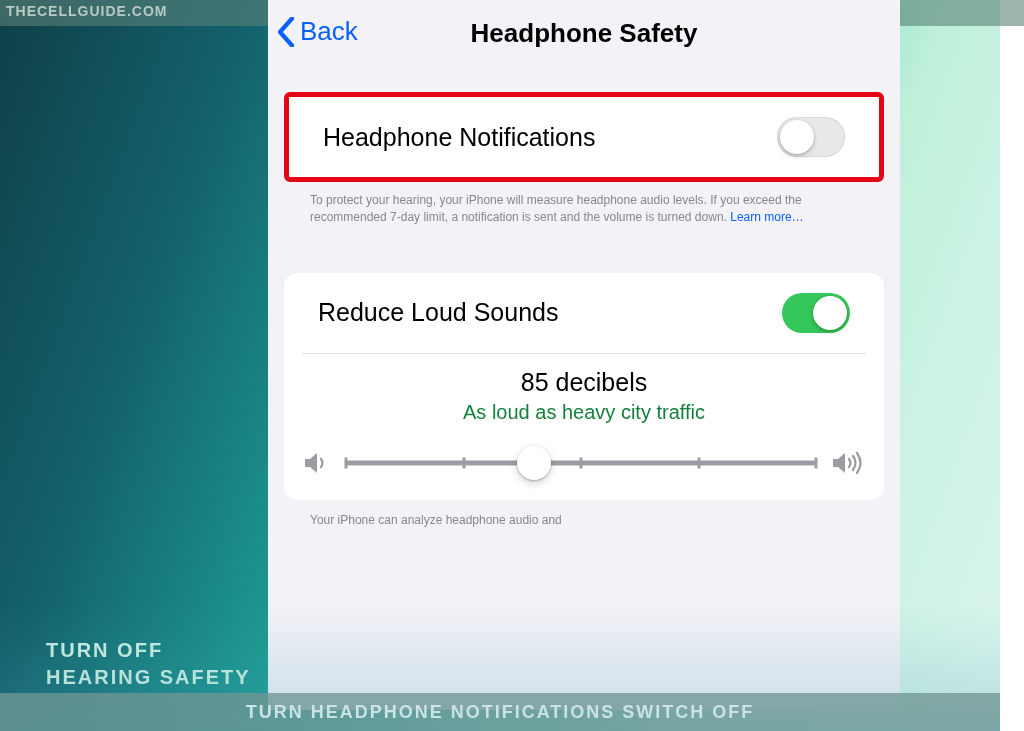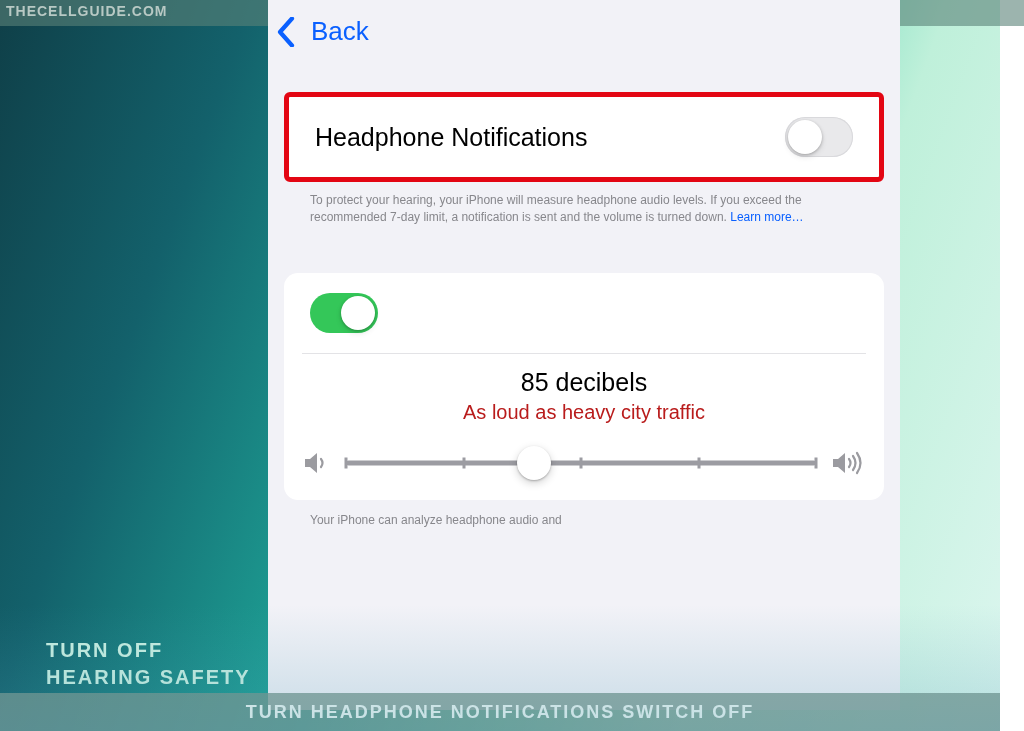--- a/index.html
+++ b/index.html
@@ -14,46 +14,46 @@
 
   .bottom-label { position:absolute; left:46px; bottom:40px; font-size:20px; line-height:1.35; letter-spacing:2px; color:#c9efe1; font-weight:600; }
 
   .caption-bar { position:absolute; left:0; right:0; bottom:0; height:38px; background: rgba(120,150,140,0.78); display:flex; align-items:center; justify-content:center; }
   .caption-bar span { color:#eef7f3; font-size:18px; letter-spacing:2px; font-weight:600; }
 
   
   .ios-panel { position:absolute; top:0; left:268px; width:632px; height:710px; background:#f2f2f7; }
 
   .nav { position:relative; height:64px; background:#f2f2f7; }
-  .back { position:absolute; left:8px; top:16px; display:flex; align-items:center; gap:15px; color:#0a60ff; font-size:26px; cursor:pointer;justify-content:center; }
+  .back { position:absolute; left:8px; top:16px; display:flex; align-items:center; gap:4px; color:#0a60ff; font-size:26px; cursor:pointer;justify-content:center; }
   .back svg { width:20px; height:30px; }
   .nav-title { position:absolute; left:0; right:0; top:18px; text-align:center; font-size:26px; font-weight:600; color:#000; }
 
   .group { margin: 28px 16px 0 16px; }
   .card { background:#ffffff; border-radius:14px; }
   .hl { border:5px solid #e30613; border-radius:6px; }
 
-  .row { display:flex; align-items:center; justify-content:space-between; padding:20px 26px; }
+  .row { display:flex; align-items:center; justify-content:space-between; padding:20px 34px; }
   .row .label { font-size:25px; color:#000; }
 
   
   .toggle { width:68px; height:40px; border-radius:40px; position:relative; background:#e9e9eb; box-shadow: inset 0 0 0 1px #d9d9dc; cursor:pointer; }
   .toggle .knob { position:absolute; top:3px; width:34px; height:34px; border-radius:50%; background:#fff; box-shadow:0 1px 3px rgba(0,0,0,0.25), 0 3px 6px rgba(0,0,0,0.1); }
   .toggle.off .knob { left:3px; }
   .toggle.on { background:#34c759; box-shadow:none; }
   .toggle.on .knob { right:3px; }
 
   .footer { padding: 10px 26px 0 26px; font-size:12px; line-height:1.45; color:#87878c; }
   .footer a { color:#0a60ff; text-decoration:none; }
 
   .sep { height:1px; background:#e3e3e6; margin:0 18px; }
 
   .sub-row { padding: 14px 18px 6px 18px; text-align: center; }
   .sub-row .val { font-size:25px; color:#000; }
-  .sub-row .desc { font-size:20px; color:#b91c1c; margin-top:4px; }
+  .sub-row .desc { font-size:20px; color:#15803d; margin-top:4px; }
 
   
   .slider-wrap { display:flex; align-items:center; padding:18px 18px 22px 18px; gap:14px; }
   .slider { flex:1; position:relative; height:30px; }
   .track { position:absolute; top:50%; left:0; right:0; height:5px; background:#9c9ca2; border-radius:3px; transform:translateY(-50%); }
   .tick { position:absolute; top:50%; width:3px; height:11px; background:#9c9ca2; transform:translate(-50%,-50%); }
   .thumb { position:absolute; top:50%; width:34px; height:34px; background:#fff; border-radius:50%; transform:translate(-50%,-50%); box-shadow:0 1px 2px rgba(0,0,0,0.25), 0 3px 8px rgba(0,0,0,0.18); cursor:grab; }
   .vol-icon { color:#9b9ba0; }
 
   .fade { position:absolute; left:268px; width:632px; bottom:38px; height:60px; background:linear-gradient(180deg, rgba(242,242,247,0) 0%, rgba(242,242,247,0.9) 100%); pointer-events:none; }
@@ -67,39 +67,41 @@
 
 
   <div class="ios-panel">
     <div class="nav">
       <div class="back">
         <svg viewBox="0 0 12 20">
             <path d="M10 1 L2 10 L10 19" fill="none" stroke="#0a60ff" stroke-width="2.8" stroke-linecap="round" stroke-linejoin="round"></path>
           </svg>
         <span>Back</span>
       </div>
+      <div class="nav-title">Headphone Safety</div>
     </div>
 
     <div class="group">
       <div class="card hl">
         <div class="row">
           <div class="label">Headphone Notifications</div>
           <div class="toggle off">
             <div class="knob"></div>
           </div>
         </div>
       </div>
       <div class="footer">
         <span>To protect your hearing, your iPhone will measure headphone audio levels. If you exceed the recommended 7-day limit, a notification is sent and the volume is turned down. </span><a href="#">Learn more…</a>
       </div>
     </div>
 
     <div class="group" style="margin-top:46px;">
       <div class="card">
         <div class="row">
+          <div class="label">Reduce Loud Sounds</div>
           <div class="toggle on">
             <div class="knob"></div>
           </div>
         </div>
         <div class="sep"></div>
         <div class="sub-row">
           <div class="val">85 decibels</div>
           <div class="desc">As loud as heavy city traffic</div>
         </div>
         <div class="slider-wrap">

